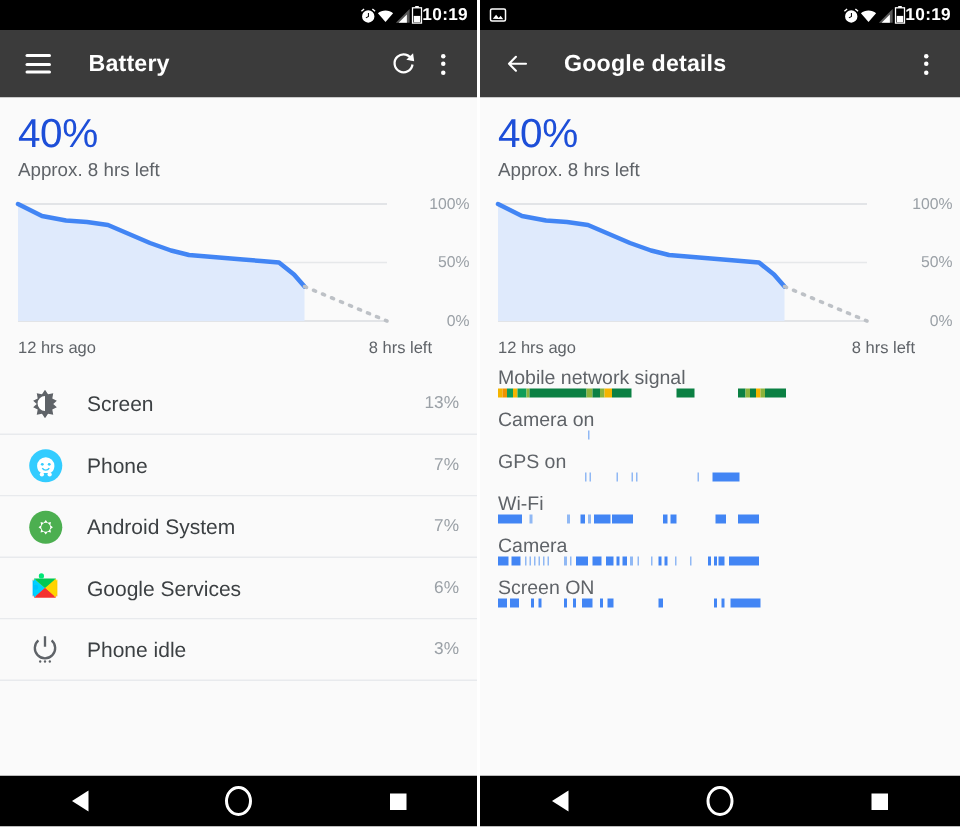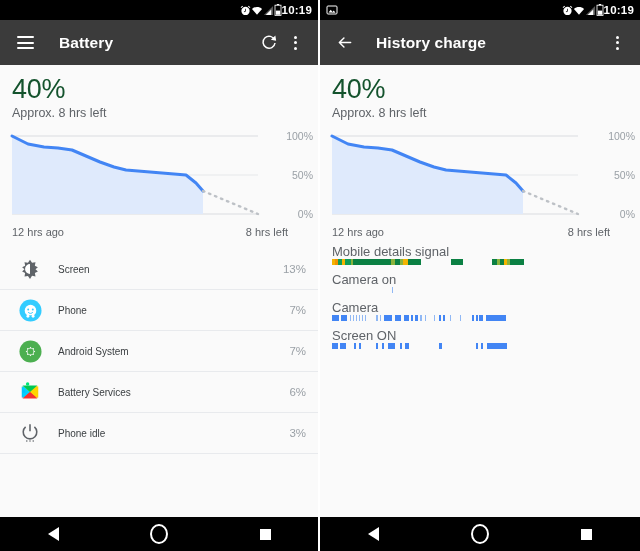--- a/index.html
+++ b/index.html
@@ -40,21 +40,21 @@
   .bar-btn{width:26px;height:26px;display:flex;align-items:center;justify-content:center;flex:none;}
 
   .hamburger{width:17px;height:13px;display:flex;flex-direction:column;justify-content:space-between;}
   .hamburger i{display:block;height:2px;background:#fff;border-radius:1px;}
   .dots{display:flex;flex-direction:column;gap:2.5px;align-items:center;}
   .dots i{width:3px;height:3px;background:#fff;border-radius:50%;display:block;}
 
   
   .content{flex:1;background:#fafafa;overflow:hidden;position:relative;}
   .pct{
-    font-size:27px;color:#14532d;font-weight:normal;
+    font-size:27px;color:#1d4ed8;font-weight:normal;
     padding:10px 0 0 12px;line-height:1.05;letter-spacing:-.3px;
   }
   .approx{
     font-size:12.5px;color:#5f6368;padding:3px 0 0 12px;
   }
 
   
   .chart-wrap{position:relative;margin-top:8px;height:112px;}
   .chart-svg{display:block;}
   .ylabels{position:absolute;right:5px;top:0;height:92px;width:40px;}
@@ -69,21 +69,21 @@
   }
 
   
   .applist{margin-top:9px;}
   .row{
     display:flex;align-items:center;height:40px;
     border-bottom:1px solid #e8eaed;padding:0 12px 0 12px;
     background:#fafafa;
   }
   .row .icon-cell{width:36px;display:flex;align-items:center;justify-content:center;flex:none;}
-  .row .label{flex:1;font-size:10px;color:#3c4043;padding-left:10px;}
+  .row .label{flex:1;font-size:14px;color:#3c4043;padding-left:10px;}
   .row .pctval{font-size:11.5px;color:#9aa0a6;}
 
   
   .timeline{padding:4px 0 0 0;}
   .tl-row{position:relative;height:28px;}
   .tl-label{
     position:absolute;left:12px;top:0;
     font-size:13px;color:#5f6368;line-height:15px;
   }
   .tl-track{position:absolute;left:12px;top:15px;height:6px;width:278px;}
@@ -240,21 +240,21 @@
               <path d="M21 6 L21 18 L12 12 Z" fill="#ffce00"></path>
               <path d="M3 18 L21 18 L12 12 Z" fill="#ff3a44"></path>
               <path d="M4 5 L12 12 L4 19 Z" fill="#00d2ff"></path>
               <path d="M12 12 L20 5 L20 19 Z" fill="#ffd400"></path>
               <path d="M12 12 L4 19 L20 19 Z" fill="#f4312f"></path>
               <path d="M12 12 L4 5 L20 5 Z" fill="#00c853"></path>
               <circle cx="9.4" cy="3.2" r="1.9" fill="#00e676"></circle>
               <rect x="3.4" y="9.6" width="3.6" height="3.6" rx="1.6" fill="#00c3ff"></rect>
             </svg>
           </div>
-          <div class="label">Battery Services</div>
+          <div class="label">Google Services</div>
           <div class="pctval">6%</div>
         </div>
 
         <div class="row">
           <div class="icon-cell">
             <svg width="22" height="22" viewBox="0 0 24 24">
               <path d="M7.2 5.4a7.4 7.4 0 1 0 9.6 0" fill="none" stroke="#5f6368" stroke-width="1.7"></path>
               <line x1="12" y1="2.4" x2="12" y2="10" stroke="#5f6368" stroke-width="1.7"></line>
               <circle cx="8.5" cy="20.7" r=".85" fill="#5f6368"></circle>
               <circle cx="12" cy="20.7" r=".85" fill="#5f6368"></circle>
@@ -321,21 +321,21 @@
     </div>
 
     <div class="appbar right-bar">
       <div class="bar-btn">
         <span class="ico">
           <svg width="20" height="17" viewBox="0 0 24 24">
               <path fill="none" stroke="#fff" stroke-width="2" stroke-linecap="round" stroke-linejoin="round" d="M20 12H4m0 0 6.5-6.5M4 12l6.5 6.5"></path>
             </svg>
         </span>
       </div>
-      <div class="title">History charge</div>
+      <div class="title">Google details</div>
       <div class="bar-btn">
         <span class="dots">
             <i></i>
             <i></i>
             <i></i>
           </span>
       </div>
     </div>
 
     <div class="content">
@@ -357,21 +357,21 @@
           <span style="top:80px">0%</span>
         </div>
         <div class="xlabels">
           <span>12 hrs ago</span>
           <span>8 hrs left</span>
         </div>
       </div>
 
       <div class="timeline" id="timeline">
           <div class="tl-row">
-            <div class="tl-label">Mobile details signal</div>
+            <div class="tl-label">Mobile network signal</div>
             <div class="tl-track">
               <span class="tl-seg" style="left: 0px; width: 3px; background: rgb(244, 180, 0);"></span>
               <span class="tl-seg" style="left: 3px; width: 3px; background: rgb(240, 147, 0);"></span>
               <span class="tl-seg" style="left: 6px; width: 4px; background: rgb(15, 157, 88);"></span>
               <span class="tl-seg" style="left: 10px; width: 3px; background: rgb(244, 180, 0);"></span>
               <span class="tl-seg" style="left: 13px; width: 6px; background: rgb(15, 157, 88);"></span>
               <span class="tl-seg" style="left: 19px; width: 2px; background: rgb(138, 179, 60);"></span>
               <span class="tl-seg" style="left: 21px; width: 38px; background: rgb(11, 128, 67);"></span>
               <span class="tl-seg" style="left: 59px; width: 4px; background: rgb(138, 179, 60);"></span>
               <span class="tl-seg" style="left: 63px; width: 5px; background: rgb(11, 128, 67);"></span>
@@ -384,20 +384,48 @@
               <span class="tl-seg" style="left: 168px; width: 4px; background: rgb(11, 128, 67);"></span>
               <span class="tl-seg" style="left: 172px; width: 3px; background: rgb(244, 180, 0);"></span>
               <span class="tl-seg" style="left: 175px; width: 3px; background: rgb(138, 179, 60);"></span>
               <span class="tl-seg" style="left: 178px; width: 14px; background: rgb(11, 128, 67);"></span>
             </div>
           </div>
           <div class="tl-row">
             <div class="tl-label">Camera on</div>
             <div class="tl-track">
               <span class="tl-seg" style="left: 60px; width: 1px; background: rgb(144, 184, 244);"></span>
+            </div>
+          </div>
+          <div class="tl-row">
+            <div class="tl-label">GPS on</div>
+            <div class="tl-track">
+              <span class="tl-seg" style="left: 58px; width: 1px; background: rgb(144, 184, 244);"></span>
+              <span class="tl-seg" style="left: 61px; width: 1px; background: rgb(144, 184, 244);"></span>
+              <span class="tl-seg" style="left: 79px; width: 1px; background: rgb(144, 184, 244);"></span>
+              <span class="tl-seg" style="left: 89px; width: 1px; background: rgb(144, 184, 244);"></span>
+              <span class="tl-seg" style="left: 92px; width: 1px; background: rgb(144, 184, 244);"></span>
+              <span class="tl-seg" style="left: 133px; width: 1px; background: rgb(144, 184, 244);"></span>
+              <span class="tl-seg" style="left: 143px; width: 18px; background: rgb(66, 133, 244);"></span>
+            </div>
+          </div>
+          <div class="tl-row">
+            <div class="tl-label">Wi-Fi</div>
+            <div class="tl-track">
+              <span class="tl-seg" style="left: 0px; width: 16px; background: rgb(66, 133, 244);"></span>
+              <span class="tl-seg" style="left: 21px; width: 2px; background: rgb(144, 184, 244);"></span>
+              <span class="tl-seg" style="left: 46px; width: 2px; background: rgb(144, 184, 244);"></span>
+              <span class="tl-seg" style="left: 55px; width: 3px; background: rgb(66, 133, 244);"></span>
+              <span class="tl-seg" style="left: 60px; width: 2px; background: rgb(144, 184, 244);"></span>
+              <span class="tl-seg" style="left: 64px; width: 11px; background: rgb(66, 133, 244);"></span>
+              <span class="tl-seg" style="left: 76px; width: 14px; background: rgb(66, 133, 244);"></span>
+              <span class="tl-seg" style="left: 110px; width: 3px; background: rgb(66, 133, 244);"></span>
+              <span class="tl-seg" style="left: 115px; width: 4px; background: rgb(66, 133, 244);"></span>
+              <span class="tl-seg" style="left: 145px; width: 7px; background: rgb(66, 133, 244);"></span>
+              <span class="tl-seg" style="left: 160px; width: 14px; background: rgb(66, 133, 244);"></span>
             </div>
           </div>
           <div class="tl-row">
             <div class="tl-label">Camera</div>
             <div class="tl-track">
               <span class="tl-seg" style="left: 0px; width: 7px; background: rgb(66, 133, 244);"></span>
               <span class="tl-seg" style="left: 9px; width: 6px; background: rgb(66, 133, 244);"></span>
               <span class="tl-seg" style="left: 18px; width: 1px; background: rgb(144, 184, 244);"></span>
               <span class="tl-seg" style="left: 21px; width: 1px; background: rgb(144, 184, 244);"></span>
               <span class="tl-seg" style="left: 24px; width: 1px; background: rgb(144, 184, 244);"></span>

